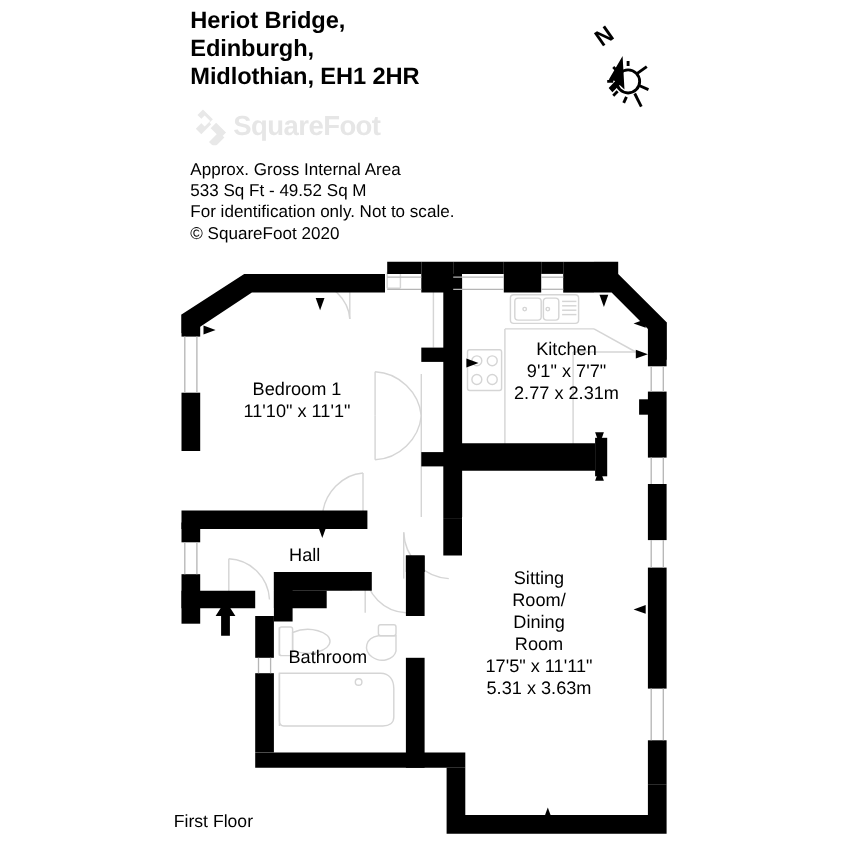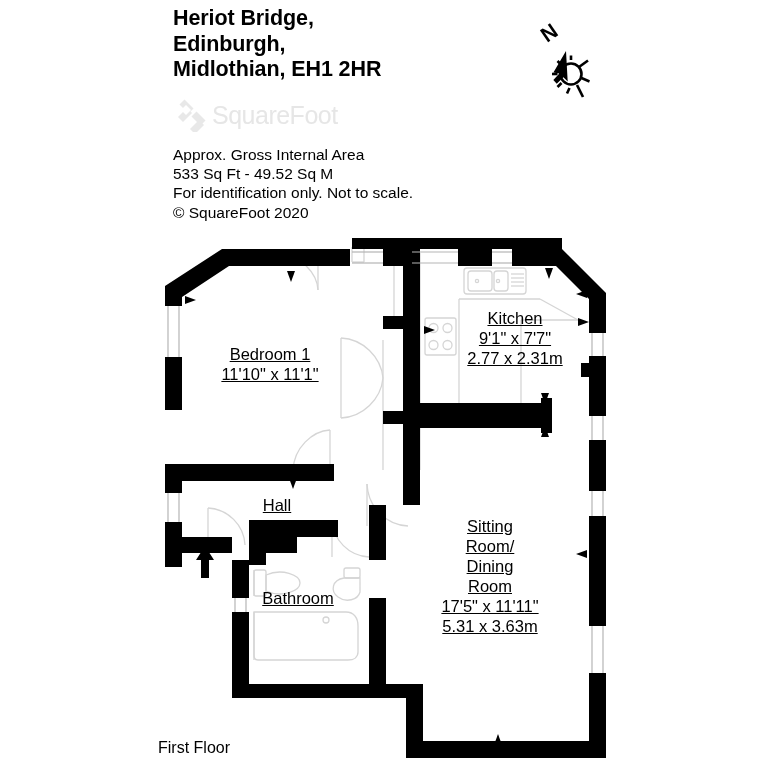--- a/index.html
+++ b/index.html
@@ -46,21 +46,21 @@
     display: flex;
     align-items: center;
   }
   .logo-mark {
     width: 34px;
     height: 34px;
     flex: 0 0 auto;
   }
   .logo-word {
     font-size: 25px;
-    font-weight: normal;
+    font-weight: bold;
     color: #e6e6e6;
     letter-spacing: -0.5px;
     margin-left: 4px;
     line-height: 34px;
   }
 
   
   .info-block {
     position: absolute;
     left: 173px;
@@ -91,21 +91,20 @@
     height: 768px;
   }
 
   
   .room-label {
     position: absolute;
     text-align: center;
     line-height: 20px;
     font-size: 16.5px;
     white-space: nowrap;
-    text-decoration: underline;
   }
   .room-label .rl-name {
     font-size: 16.5px;
   }
   .room-label .rl-dim {
     font-size: 16.5px;
   }
 
   #label-bedroom { left: 150px; top: 344px; width: 240px; }
   #label-kitchen { left: 420px; top: 308px; width: 190px; }

